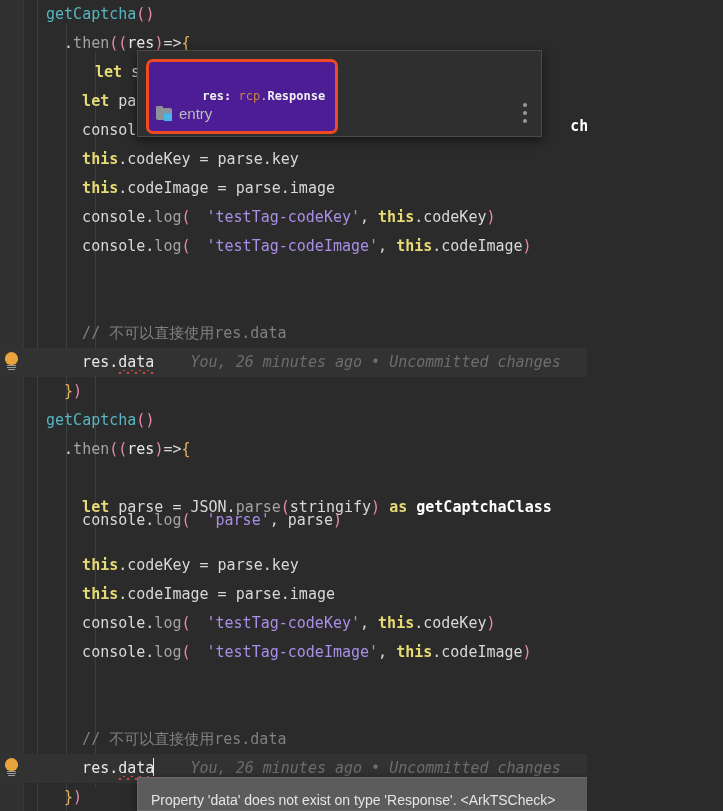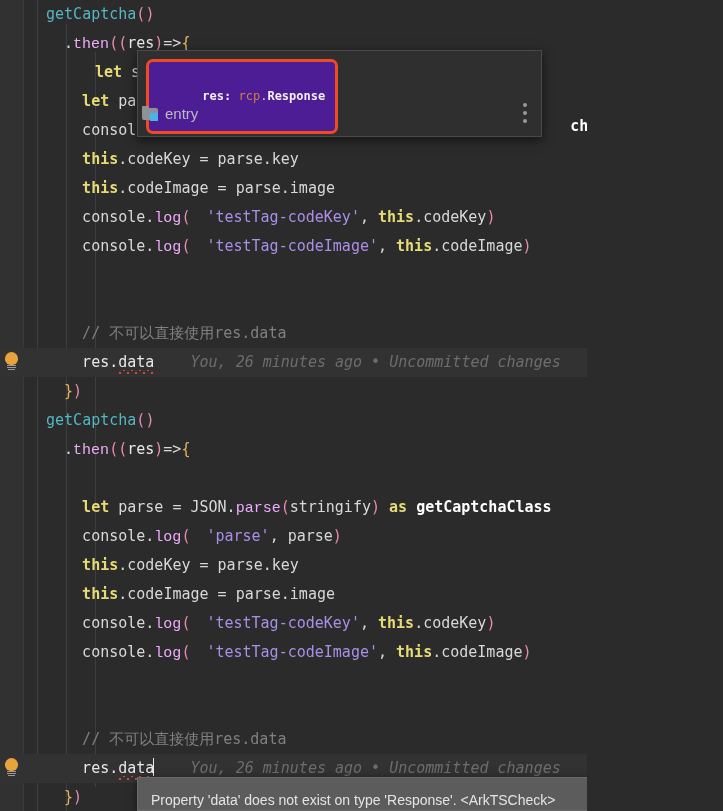--- a/index.html
+++ b/index.html
@@ -79,21 +79,21 @@
     background: #323232;
   }
 
   
   .t-fn       { color: #56b6c2; }
   .t-plain    { color: #d8d8d8; }
   .t-kw       { color: #e6db74; font-weight: bold; }
   .t-paren    { color: #e88ab0; }
   .t-str      { color: #a98fe8; margin-left: 16px; }
   .t-cls      { color: #ffffff; font-weight: bold; }
-  .t-method   { color: #f0abfc; font-family: Liberation Mono, monospace; }
+  .t-method   { color: #a3a3a3; }
   .t-comment  { color: #808080; }
   .t-punct    { color: #e6b45e; }
   .t-white    { color: #e8e8e8; }
   .t-op       { color: #d8d8d8; }
 
   .blame {
     color: #6d6d6d;
     font-style: italic;
   }
 
@@ -143,21 +143,21 @@
     line-height: 20px;
     white-space: pre;
   }
   .param-row .pname { color: #f0f0f0; font-weight: bold; }
   .param-row .ptype { color: #cc8242; }
   .param-row .pdot  { color: #d0d0d0; }
   .param-row .pcls  { color: #f0f0f0; font-weight: bold; }
 
   .module-row {
     position: absolute;
-    left: 4px; top: 48px;
+    left: 18px; top: 48px;
     display: flex;
     align-items: center;
     gap: 6px;
   }
   .folder-icon {
     position: relative;
     width: 17px; height: 15px;
   }
   .folder-icon .fb {
     position: absolute;
@@ -245,21 +245,21 @@
         <span class="glass"></span>
         <span class="base1"></span>
         <span class="base2"></span>
         <span class="base3"></span>
       </div>
       <div class="line" style="top: 348px; left: 58.12px;"><span class="t-white">res.</span><span class="t-white squiggle">data</span><span class="blame">    You, 26 minutes ago • Uncommitted changes</span></div>
       <div class="line" style="top: 377px; left: 40.08px;"><span class="t-punct">}</span><span class="t-paren">)</span></div>
       <div class="line" style="top: 406px; left: 22.04px;"><span class="t-fn">getCaptcha</span><span class="t-paren">(</span><span class="t-paren">)</span></div>
       <div class="line" style="top: 435px; left: 40.08px;"><span class="t-plain">.</span><span class="t-method">then</span><span class="t-paren">((</span><span class="t-white">res</span><span class="t-paren">)</span><span class="t-plain">=&gt;</span><span class="t-punct">{</span></div>
       <div class="line" style="top: 493px; left: 58.12px;"><span class="t-kw">let</span><span class="t-plain"> parse </span><span class="t-op">=</span><span class="t-plain"> JSON</span><span class="t-plain">.</span><span class="t-method">parse</span><span class="t-paren">(</span><span class="t-plain">stringify</span><span class="t-paren">)</span><span class="t-plain"> </span><span class="t-kw">as</span><span class="t-plain"> </span><span class="t-cls">getCaptchaClass</span></div>
-      <div class="line" style="top: 522px; left: 58.12px;"><span class="t-plain">console</span><span class="t-plain">.</span><span class="t-method">log</span><span class="t-paren">(</span><span class="t-str">'parse'</span><span class="t-plain">, parse</span><span class="t-paren">)</span></div>
+      <div class="line" style="top: 506px; left: 58.12px;"><span class="t-plain">console</span><span class="t-plain">.</span><span class="t-method">log</span><span class="t-paren">(</span><span class="t-str">'parse'</span><span class="t-plain">, parse</span><span class="t-paren">)</span></div>
       <div class="line" style="top: 551px; left: 58.12px;"><span class="t-kw">this</span><span class="t-plain">.codeKey </span><span class="t-op">=</span><span class="t-plain"> parse.key</span></div>
       <div class="line" style="top: 580px; left: 58.12px;"><span class="t-kw">this</span><span class="t-plain">.codeImage </span><span class="t-op">=</span><span class="t-plain"> parse.image</span></div>
       <div class="line" style="top: 609px; left: 58.12px;"><span class="t-plain">console</span><span class="t-plain">.</span><span class="t-method">log</span><span class="t-paren">(</span><span class="t-str">'testTag-codeKey'</span><span class="t-plain">, </span><span class="t-kw">this</span><span class="t-plain">.codeKey</span><span class="t-paren">)</span></div>
       <div class="line" style="top: 638px; left: 58.12px;"><span class="t-plain">console</span><span class="t-plain">.</span><span class="t-method">log</span><span class="t-paren">(</span><span class="t-str">'testTag-codeImage'</span><span class="t-plain">, </span><span class="t-kw">this</span><span class="t-plain">.codeImage</span><span class="t-paren">)</span></div>
       <div class="line" style="top: 667px; left: 4px;"></div>
       <div class="line" style="top: 696px; left: 4px;"></div>
       <div class="line" style="top: 725px; left: 58.12px;"><span class="t-comment">// 不可以直接使用res.data</span></div>
       <div class="hl-line" style="top: 754px; left: -24px;"></div>
       <div class="bulb" style="top: 758px; left: -21px;">
         <span class="glass"></span>

